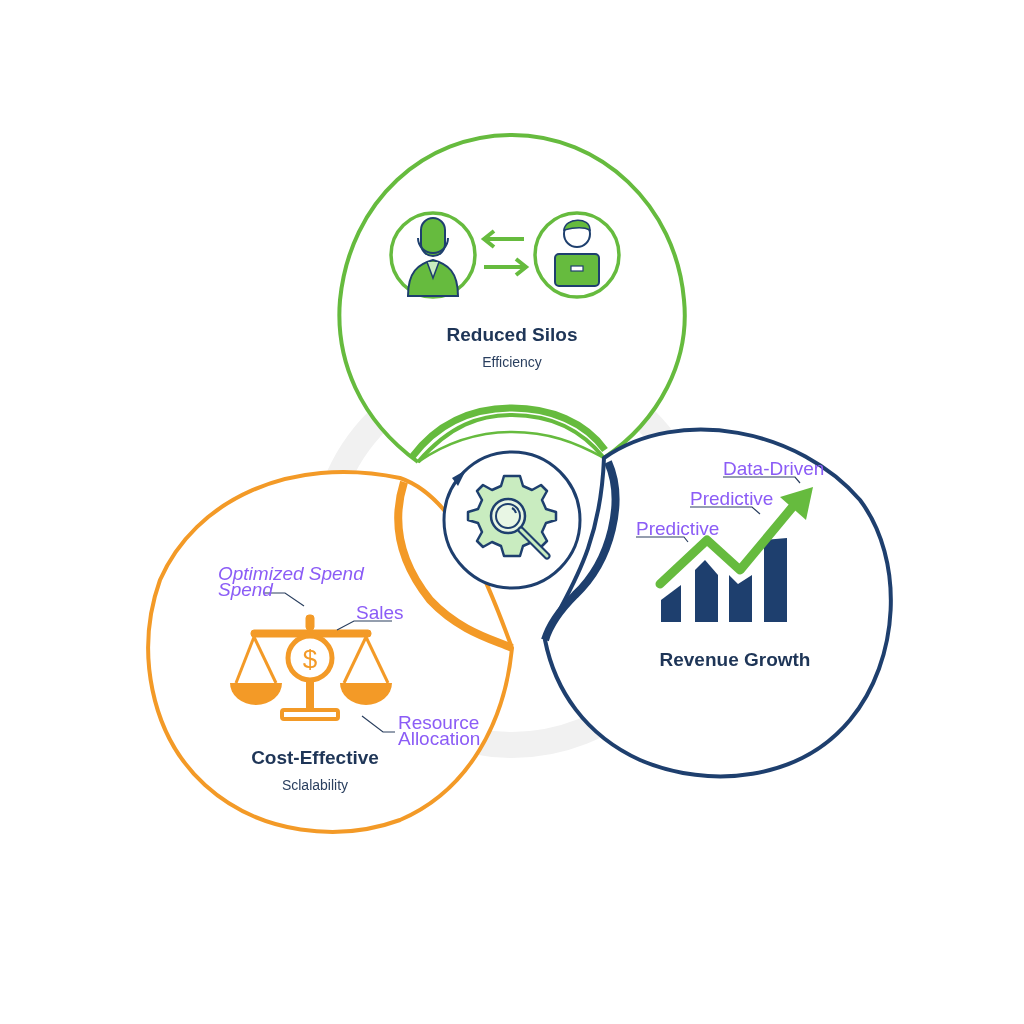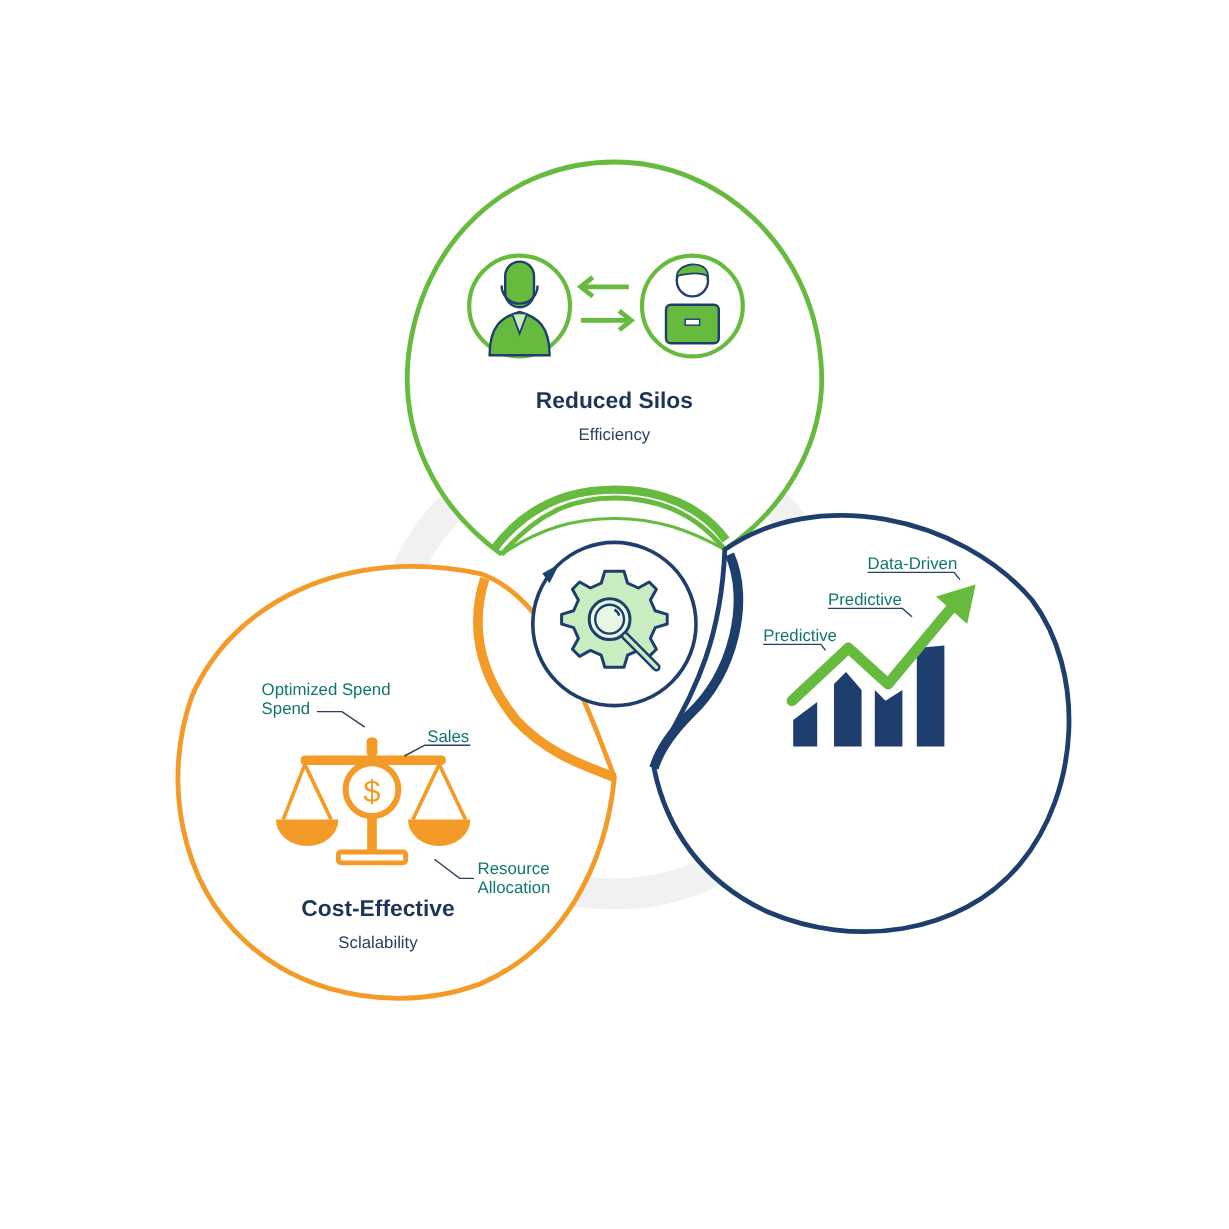--- a/index.html
+++ b/index.html
@@ -2,21 +2,21 @@
 <html><head>
 <meta charset="utf-8">
 <style>
   html, body { margin:0; padding:0; }
   body { width:1024px; height:1024px; background:#ffffff; position:relative; overflow:hidden;
          font-family:"Liberation Sans", "DejaVu Sans", sans-serif; }
   #stage { position:absolute; left:0; top:0; width:1024px; height:1024px; }
   .txt { position:absolute; color:#1e3557; white-space:nowrap; }
   .title { font-weight:bold; font-size:19px; text-align:center; }
   .subtitle { font-size:14px; text-align:center; color:#2a3f5f; }
-  .callout { font-size:14px; color:#0f766e; line-height:16px; }
+  .callout { font-size:19px; color:#8b5cf6; line-height:16px; }
 </style>
 </head>
 <body>
 
 <div id="stage">
 <svg width="1024" height="1024" viewBox="0 0 1024 1024" xmlns="http://www.w3.org/2000/svg">
 
   <g>
     <circle cx="512" cy="555" r="190" fill="none" stroke="#f1f1f1" stroke-width="26"></circle>
   </g>
@@ -106,29 +106,30 @@
     <polyline points="690,507 752,507 760,514"></polyline>
     <polyline points="636,537 684,537 688,542"></polyline>
   </g>
 </svg>
 
 
 <div class="txt title" style="left:412px; top:324px; width:200px;">Reduced Silos</div>
 <div class="txt subtitle" style="left:412px; top:354px; width:200px;">Efficiency</div>
 
 
-<div class="txt callout" style="left:218px; top:566px;">
+<div class="txt callout" style="left:218px; top:566px;font-style:italic;">
   <div>Optimized Spend</div>
   <div>Spend</div>
 </div>
 <div class="txt callout" style="left:356px; top:605px;">Sales</div>
 <div class="txt callout" style="left:398px; top:715px;">
   <div>Resource</div>
   <div>Allocation</div>
 </div>
 <div class="txt title" style="left:215px; top:747px; width:200px;">Cost-Effective</div>
 <div class="txt subtitle" style="left:215px; top:777px; width:200px;">Sclalability</div>
 
 
 <div class="txt callout" style="left:723px; top:461px;">Data-Driven</div>
 <div class="txt callout" style="left:690px; top:491px;">Predictive</div>
 <div class="txt callout" style="left:636px; top:521px;">Predictive</div>
+<div class="txt title" style="left:630px; top:649px; width:210px;">Revenue Growth</div>
 </div>
 
 </body></html>

